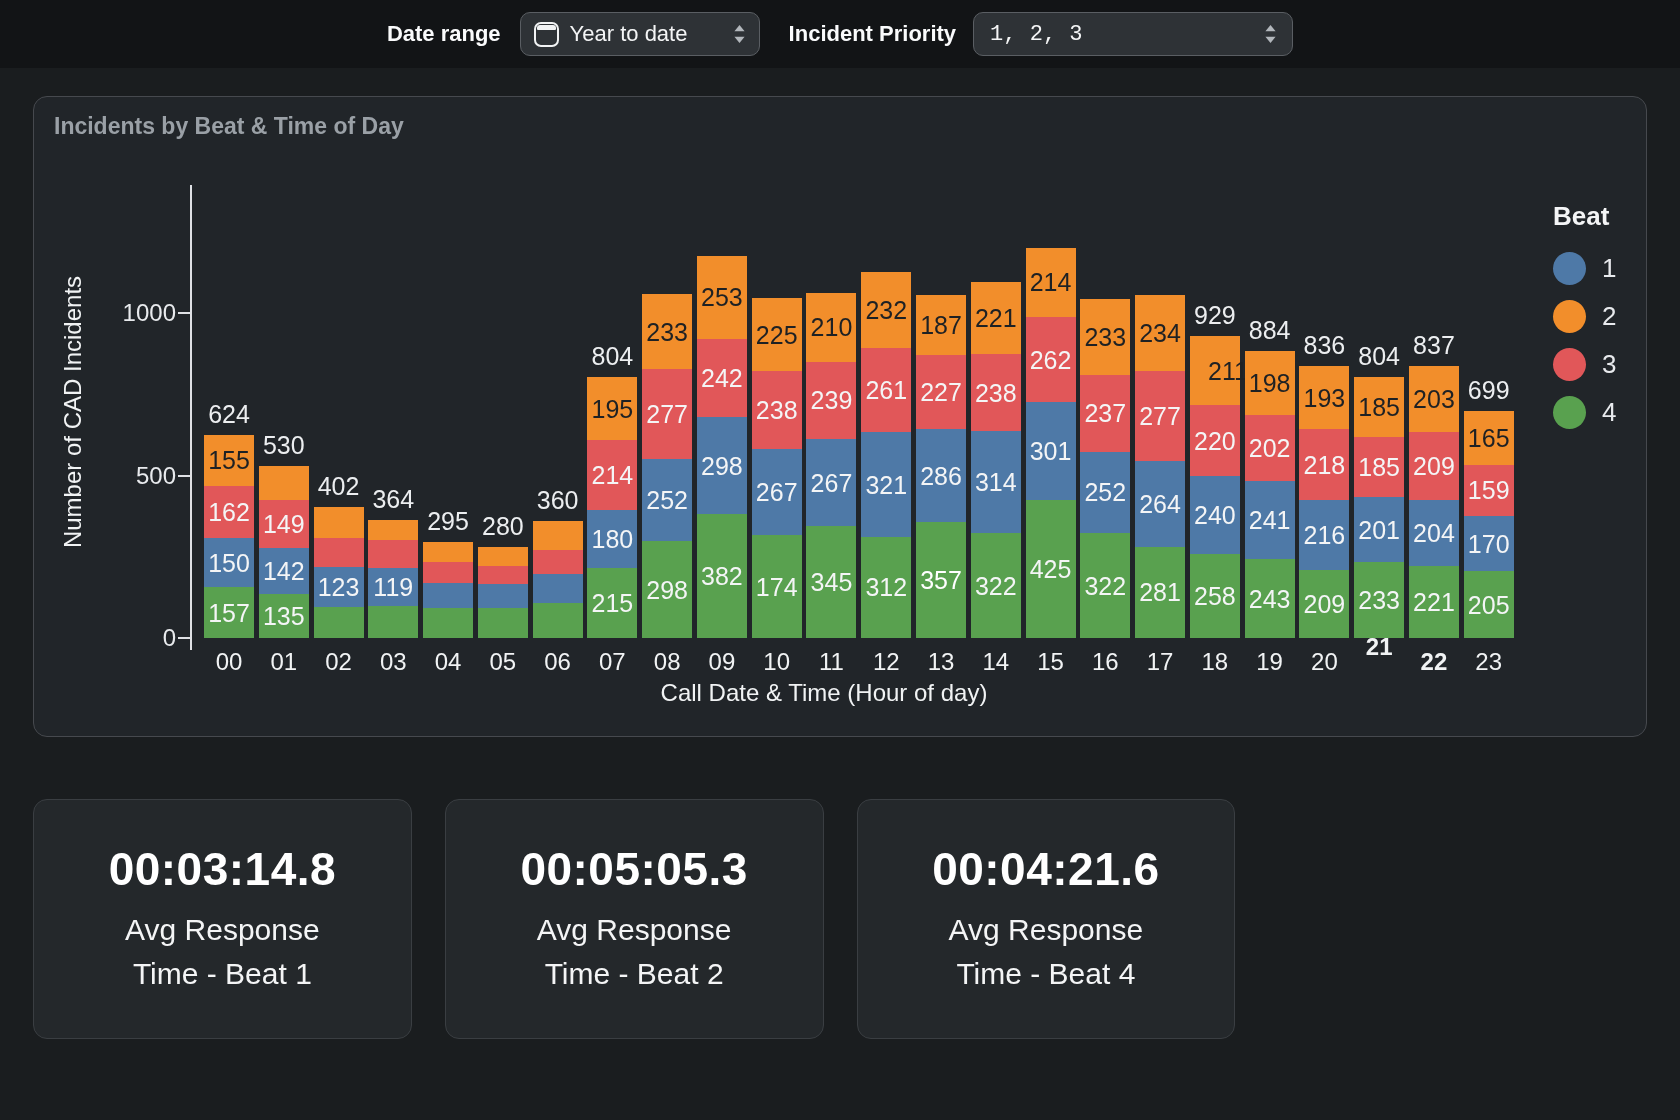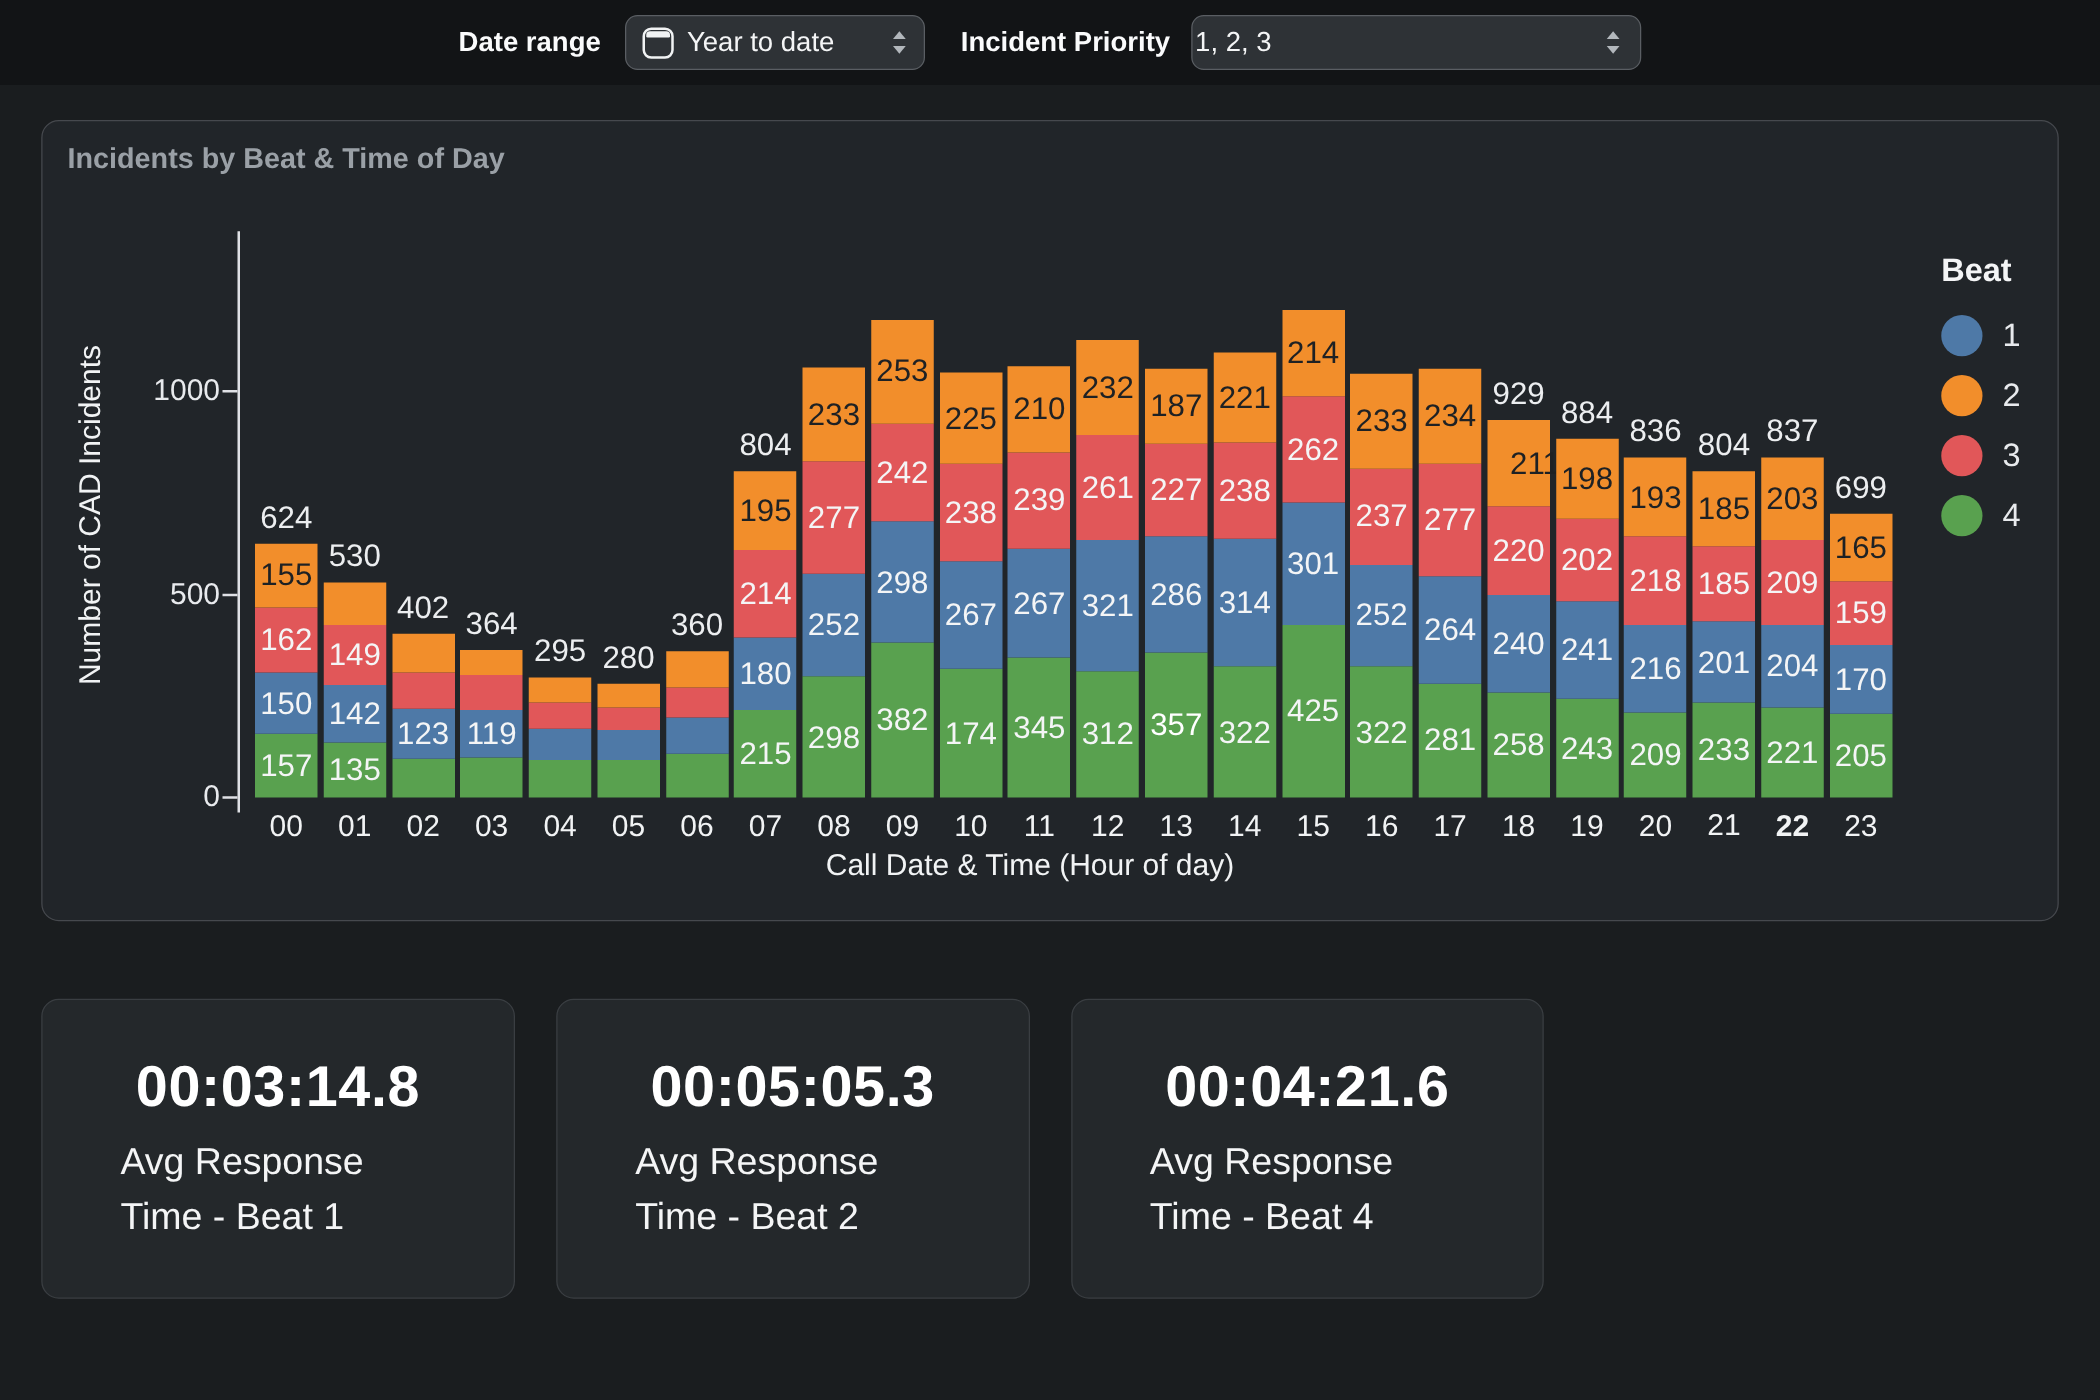--- a/index.html
+++ b/index.html
@@ -3,21 +3,21 @@
 <meta charset="utf-8">
 <style>
   html,body{margin:0;padding:0;background:#1a1d1f;width:1680px;height:1120px;overflow:hidden;
     font-family:"Liberation Sans","DejaVu Sans",sans-serif;color:#f1f3f4;}
   
   .topbar{height:68px;background:#121416;display:flex;align-items:center;justify-content:center;}
   .tb-label{font-size:22px;font-weight:700;color:#fafbfc;}
   .select{height:44px;background:#2e3236;border:1px solid #5a5e63;border-radius:10px;
     display:flex;align-items:center;box-sizing:border-box;cursor:pointer;}
   .select.s1{width:240px;margin-left:19px;padding:0 12px 0 13px;}
-  .select.s2{width:360px;margin-left:17px;padding:0 14px 0 2px;}
+  .select.s2{width:320px;margin-left:17px;padding:0 14px 0 16px;font-family:Liberation Mono, monospace;}
   .lbl2{margin-left:29px;}
   .sel-val{font-size:22px;color:#f4f5f6;flex:1;}
   .s1 .sel-val{margin-left:11px;}
   .cal-icon{width:21px;height:21px;border:2.5px solid #f1f3f4;border-radius:7px;position:relative;flex:none;}
   .cal-icon::after{content:"";position:absolute;left:1px;right:1px;top:1px;height:5px;background:#f1f3f4;border-radius:3px 3px 1px 1px;}
   .updown{flex:none;display:flex;}
   
   .chart-card{position:relative;margin:28px 33px 0;width:1614px;height:641px;background:#212529;
     border:1.5px solid #46494e;border-radius:14px;box-sizing:border-box;}
   .chart-title{position:absolute;left:20px;top:16px;font-size:23px;font-weight:700;color:#9aa0a6;}
@@ -28,21 +28,21 @@
   .seg-label{font-size:25px;text-align:center;line-height:30px;}
   .total-label{font-size:25px;color:#eceef0;text-align:center;line-height:30px;}
   .xtick{font-size:24px;color:#f1f3f4;text-align:center;line-height:28px;}
   .axis-title{font-size:24px;color:#f1f3f4;text-align:center;}
   .legend-title{font-size:26px;font-weight:700;color:#f4f5f6;}
   .legend-dot{border-radius:50%;}
   .legend-label{font-size:26px;color:#e8eaed;line-height:33px;}
   
   .kpi-row{display:grid;grid-template-columns:repeat(4,1fr);gap:33px;margin:62px 33px 0;}
   .kpi{height:240px;background:#24282b;border:1.5px solid #3a3e42;border-radius:14px;
-    display:flex;flex-direction:column;align-items:center;justify-content:center;text-align:left;box-sizing:border-box;}
+    display:flex;flex-direction:column;align-items:center;justify-content:center;text-align:center;box-sizing:border-box;}
   .kpi-value{font-size:46px;font-weight:700;color:#ffffff;letter-spacing:.5px;}
   .kpi-label{font-size:30px;color:#f4f5f6;line-height:1.47;margin-top:12px;max-width:252px;}
 </style>
 </head>
 <body>
 
 <div class="topbar">
   <span class="tb-label">Date range</span>
   <div class="select s1">
     <span class="cal-icon"></span>
@@ -260,21 +260,21 @@
       <div class="xtick" style="left: 1255.4px; width: 70px; top: 551px;">20</div>
       <div class="seg" style="left: 1320.17px; top: 465.322px; width: 50px; height: 75.6784px; background: rgb(89, 161, 79);"></div>
       <div class="seg-label" style="left: 1312.17px; width: 66px; top: 488.161px; color: rgb(244, 245, 246);">233</div>
       <div class="seg" style="left: 1320.17px; top: 400.037px; width: 50px; height: 65.2848px; background: rgb(78, 121, 167);"></div>
       <div class="seg-label" style="left: 1312.17px; width: 66px; top: 417.679px; color: rgb(244, 245, 246);">201</div>
       <div class="seg" style="left: 1320.17px; top: 339.949px; width: 50px; height: 60.088px; background: rgb(225, 87, 89);"></div>
       <div class="seg-label" style="left: 1312.17px; width: 66px; top: 354.993px; color: rgb(244, 245, 246);">185</div>
       <div class="seg" style="left: 1320.17px; top: 279.861px; width: 50px; height: 60.088px; background: rgb(242, 142, 43);"></div>
       <div class="seg-label" style="left: 1312.17px; width: 66px; top: 294.905px; color: rgb(30, 33, 36);">185</div>
       <div class="total-label" style="left: 1308.17px; width: 74px; top: 243.861px; color: rgb(236, 238, 240);">804</div>
-      <div class="xtick" style="left: 1310.17px; width: 70px; top: 550px;">21</div>
+      <div class="xtick" style="left: 1310.17px; width: 70px; top: 536px; font-weight: bold;">21</div>
       <div class="seg" style="left: 1374.94px; top: 469.219px; width: 50px; height: 71.7808px; background: rgb(89, 161, 79);"></div>
       <div class="seg-label" style="left: 1366.94px; width: 66px; top: 490.11px; color: rgb(244, 245, 246);">221</div>
       <div class="seg" style="left: 1374.94px; top: 402.96px; width: 50px; height: 66.2592px; background: rgb(78, 121, 167);"></div>
       <div class="seg-label" style="left: 1366.94px; width: 66px; top: 421.09px; color: rgb(244, 245, 246);">204</div>
       <div class="seg" style="left: 1374.94px; top: 335.077px; width: 50px; height: 67.8832px; background: rgb(225, 87, 89);"></div>
       <div class="seg-label" style="left: 1366.94px; width: 66px; top: 354.018px; color: rgb(244, 245, 246);">209</div>
       <div class="seg" style="left: 1374.94px; top: 269.142px; width: 50px; height: 65.9344px; background: rgb(242, 142, 43);"></div>
       <div class="seg-label" style="left: 1366.94px; width: 66px; top: 287.11px; color: rgb(30, 33, 36);">203</div>
       <div class="total-label" style="left: 1362.94px; width: 74px; top: 233.142px; color: rgb(236, 238, 240);">837</div>
       <div class="xtick" style="left: 1364.94px; width: 70px; top: 551px; font-weight: bold;">22</div>

